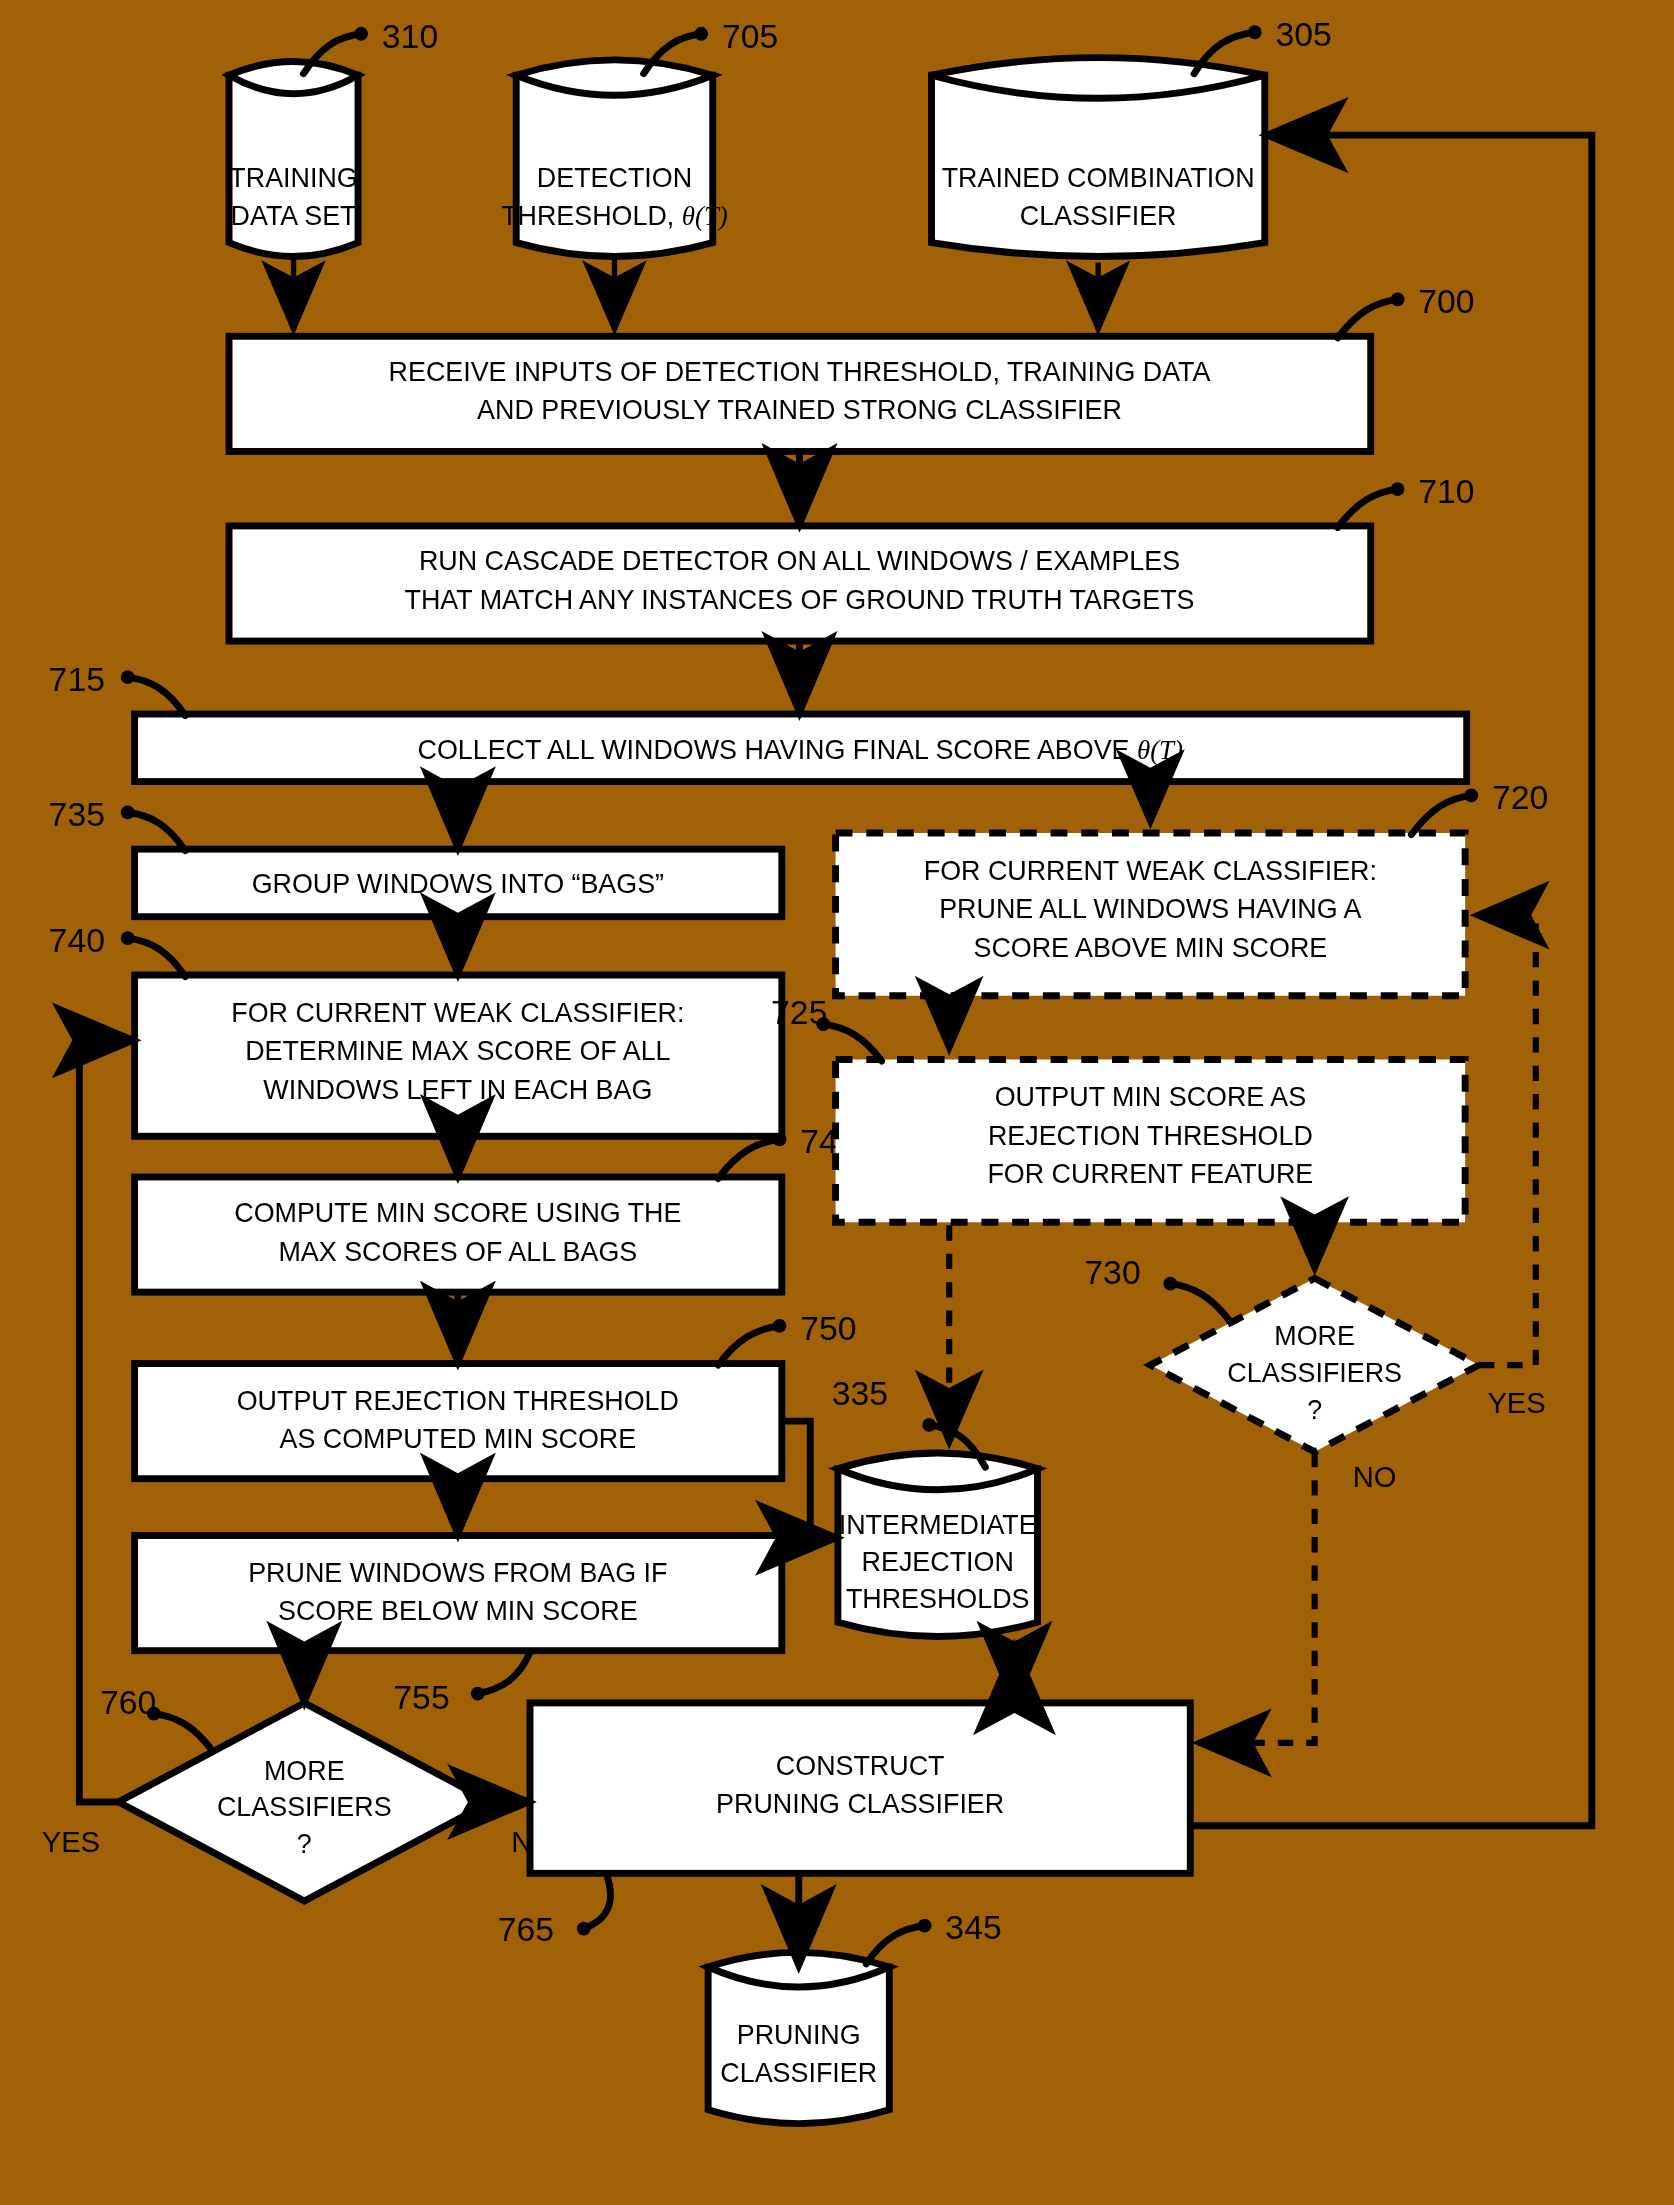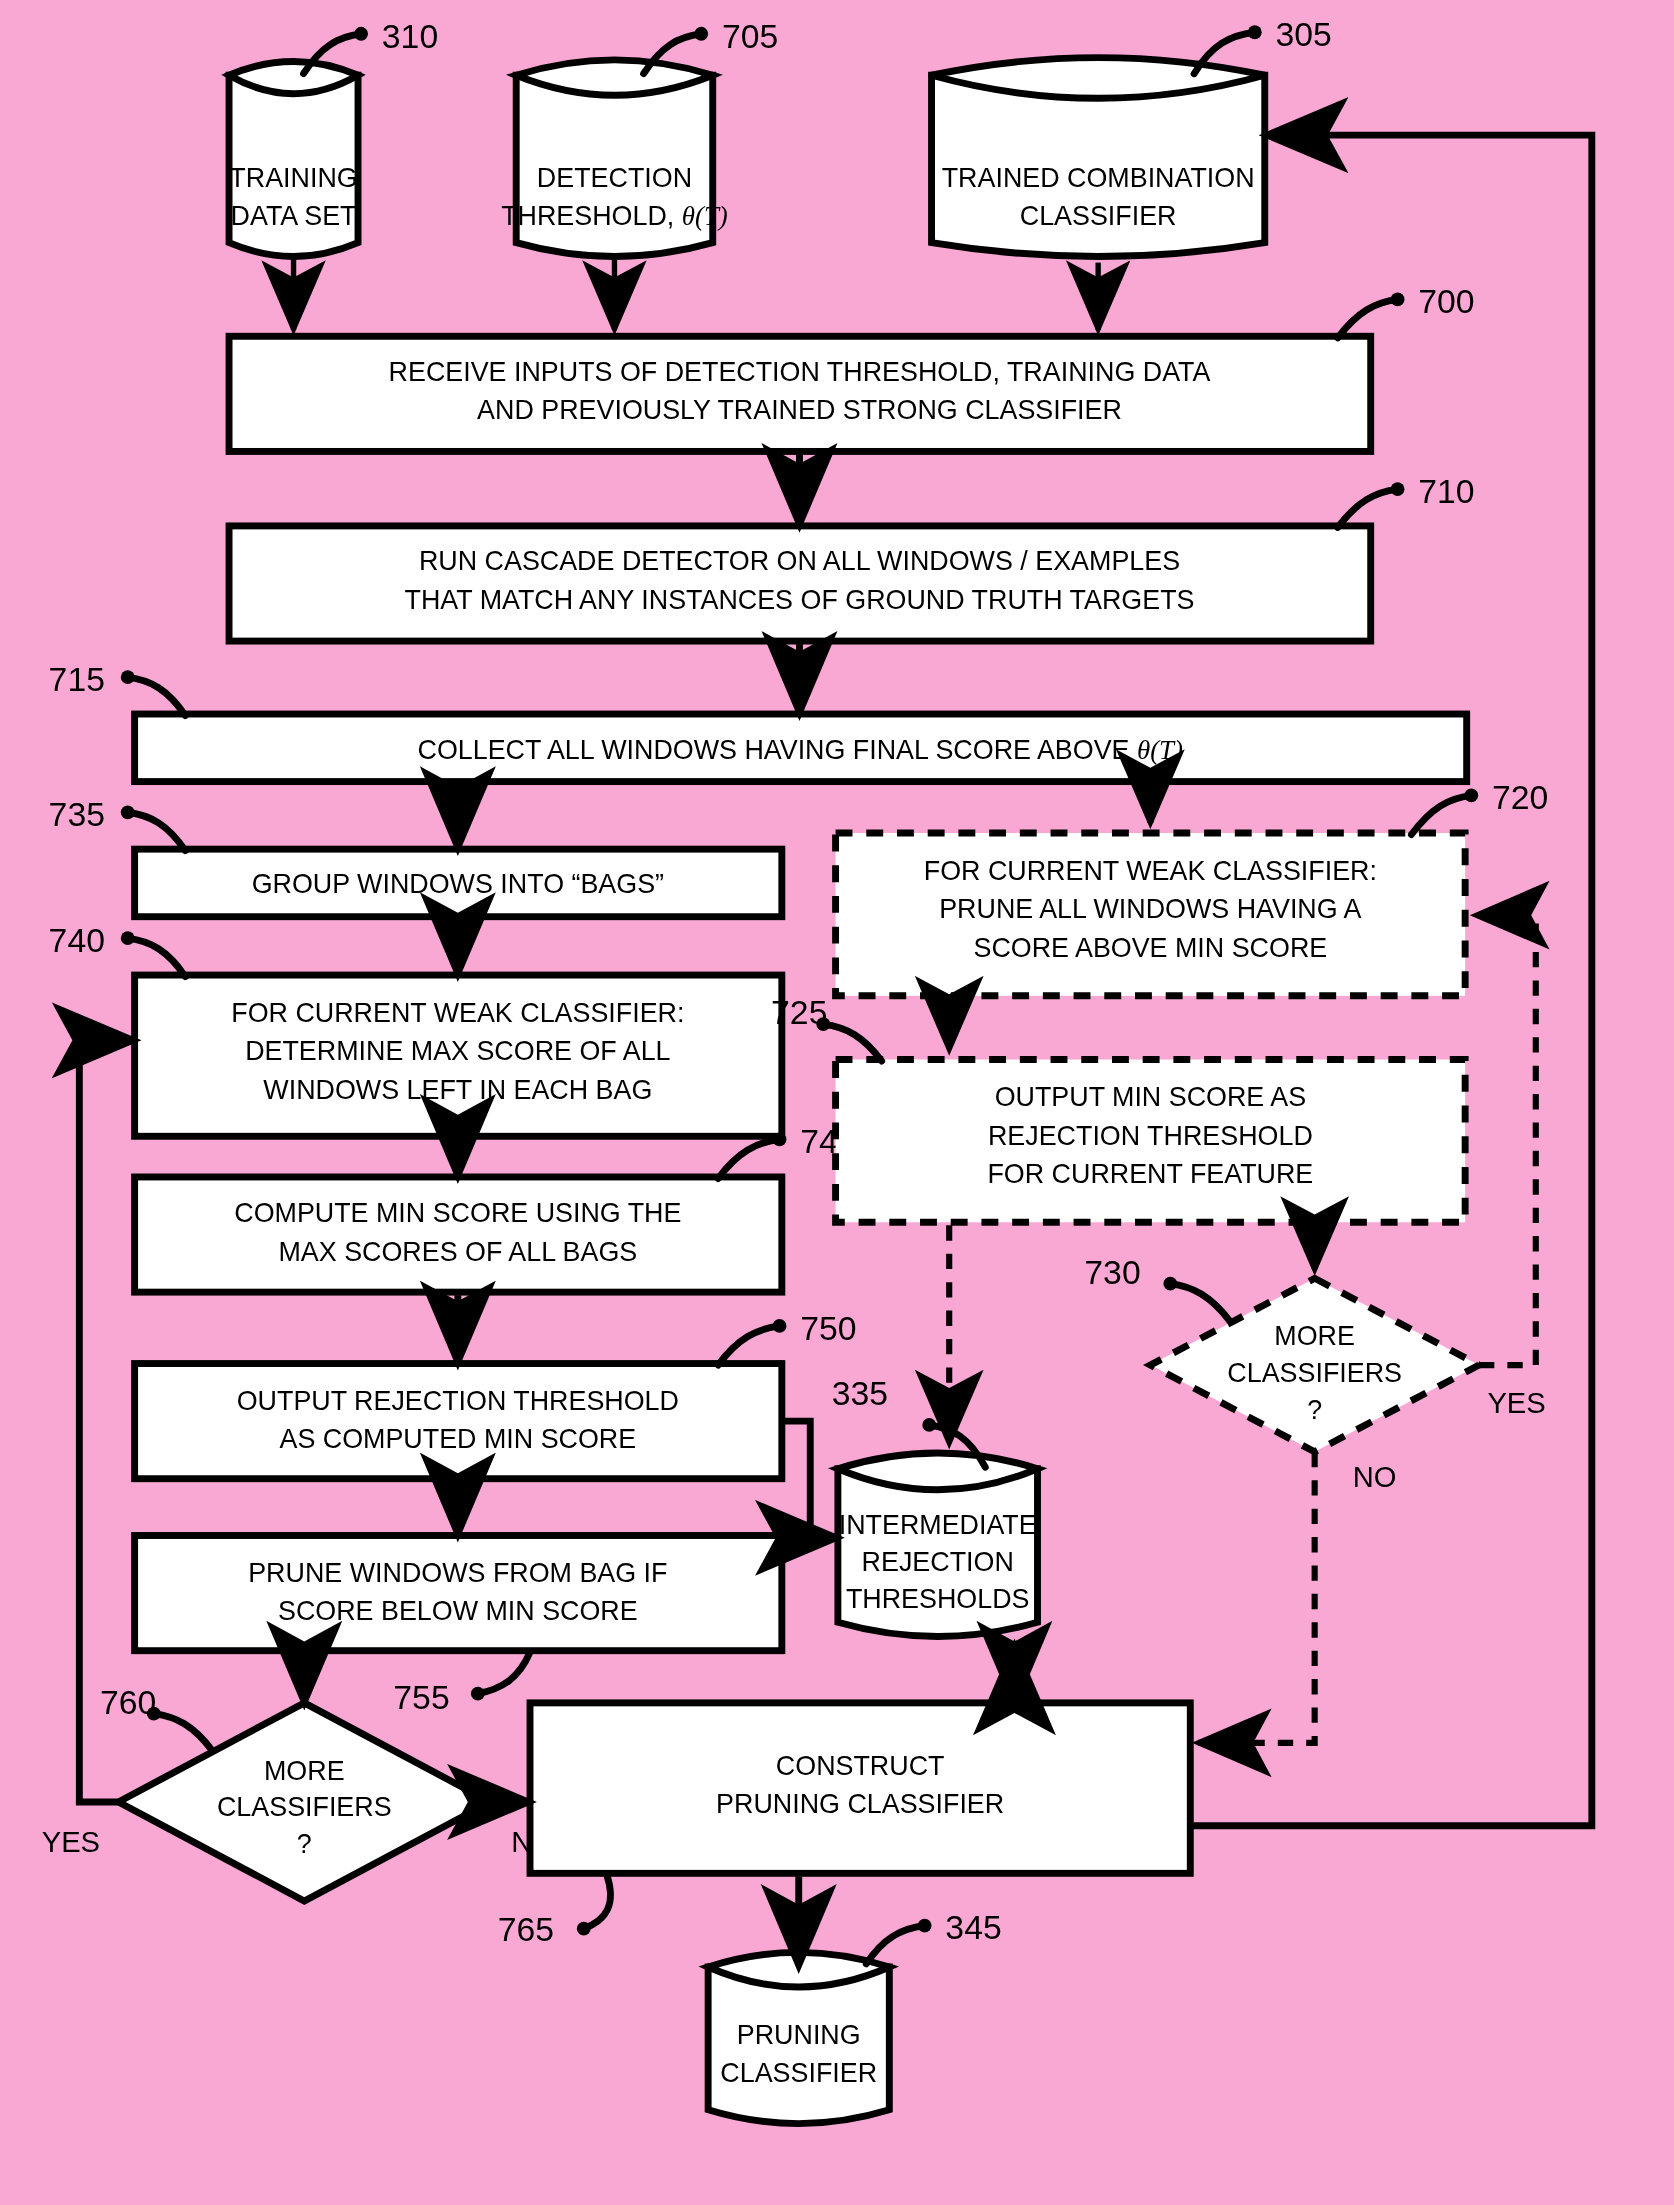--- a/index.html
+++ b/index.html
@@ -10,21 +10,21 @@
   body {
     width: 1675px;
     height: 2205px;
     font-family: "Liberation Sans", sans-serif;
   }
   #diagram-root {
     position: relative;
     width: 1675px;
     height: 2205px;
     overflow: hidden;
-    background: #f9a8d4;
+    background: #a16207;
   }
   svg.flow {
     position: absolute;
     top: 0;
     left: 0;
     width: 1675px;
     height: 2205px;
   }
   .shape-solid {
     fill: #ffffff;

